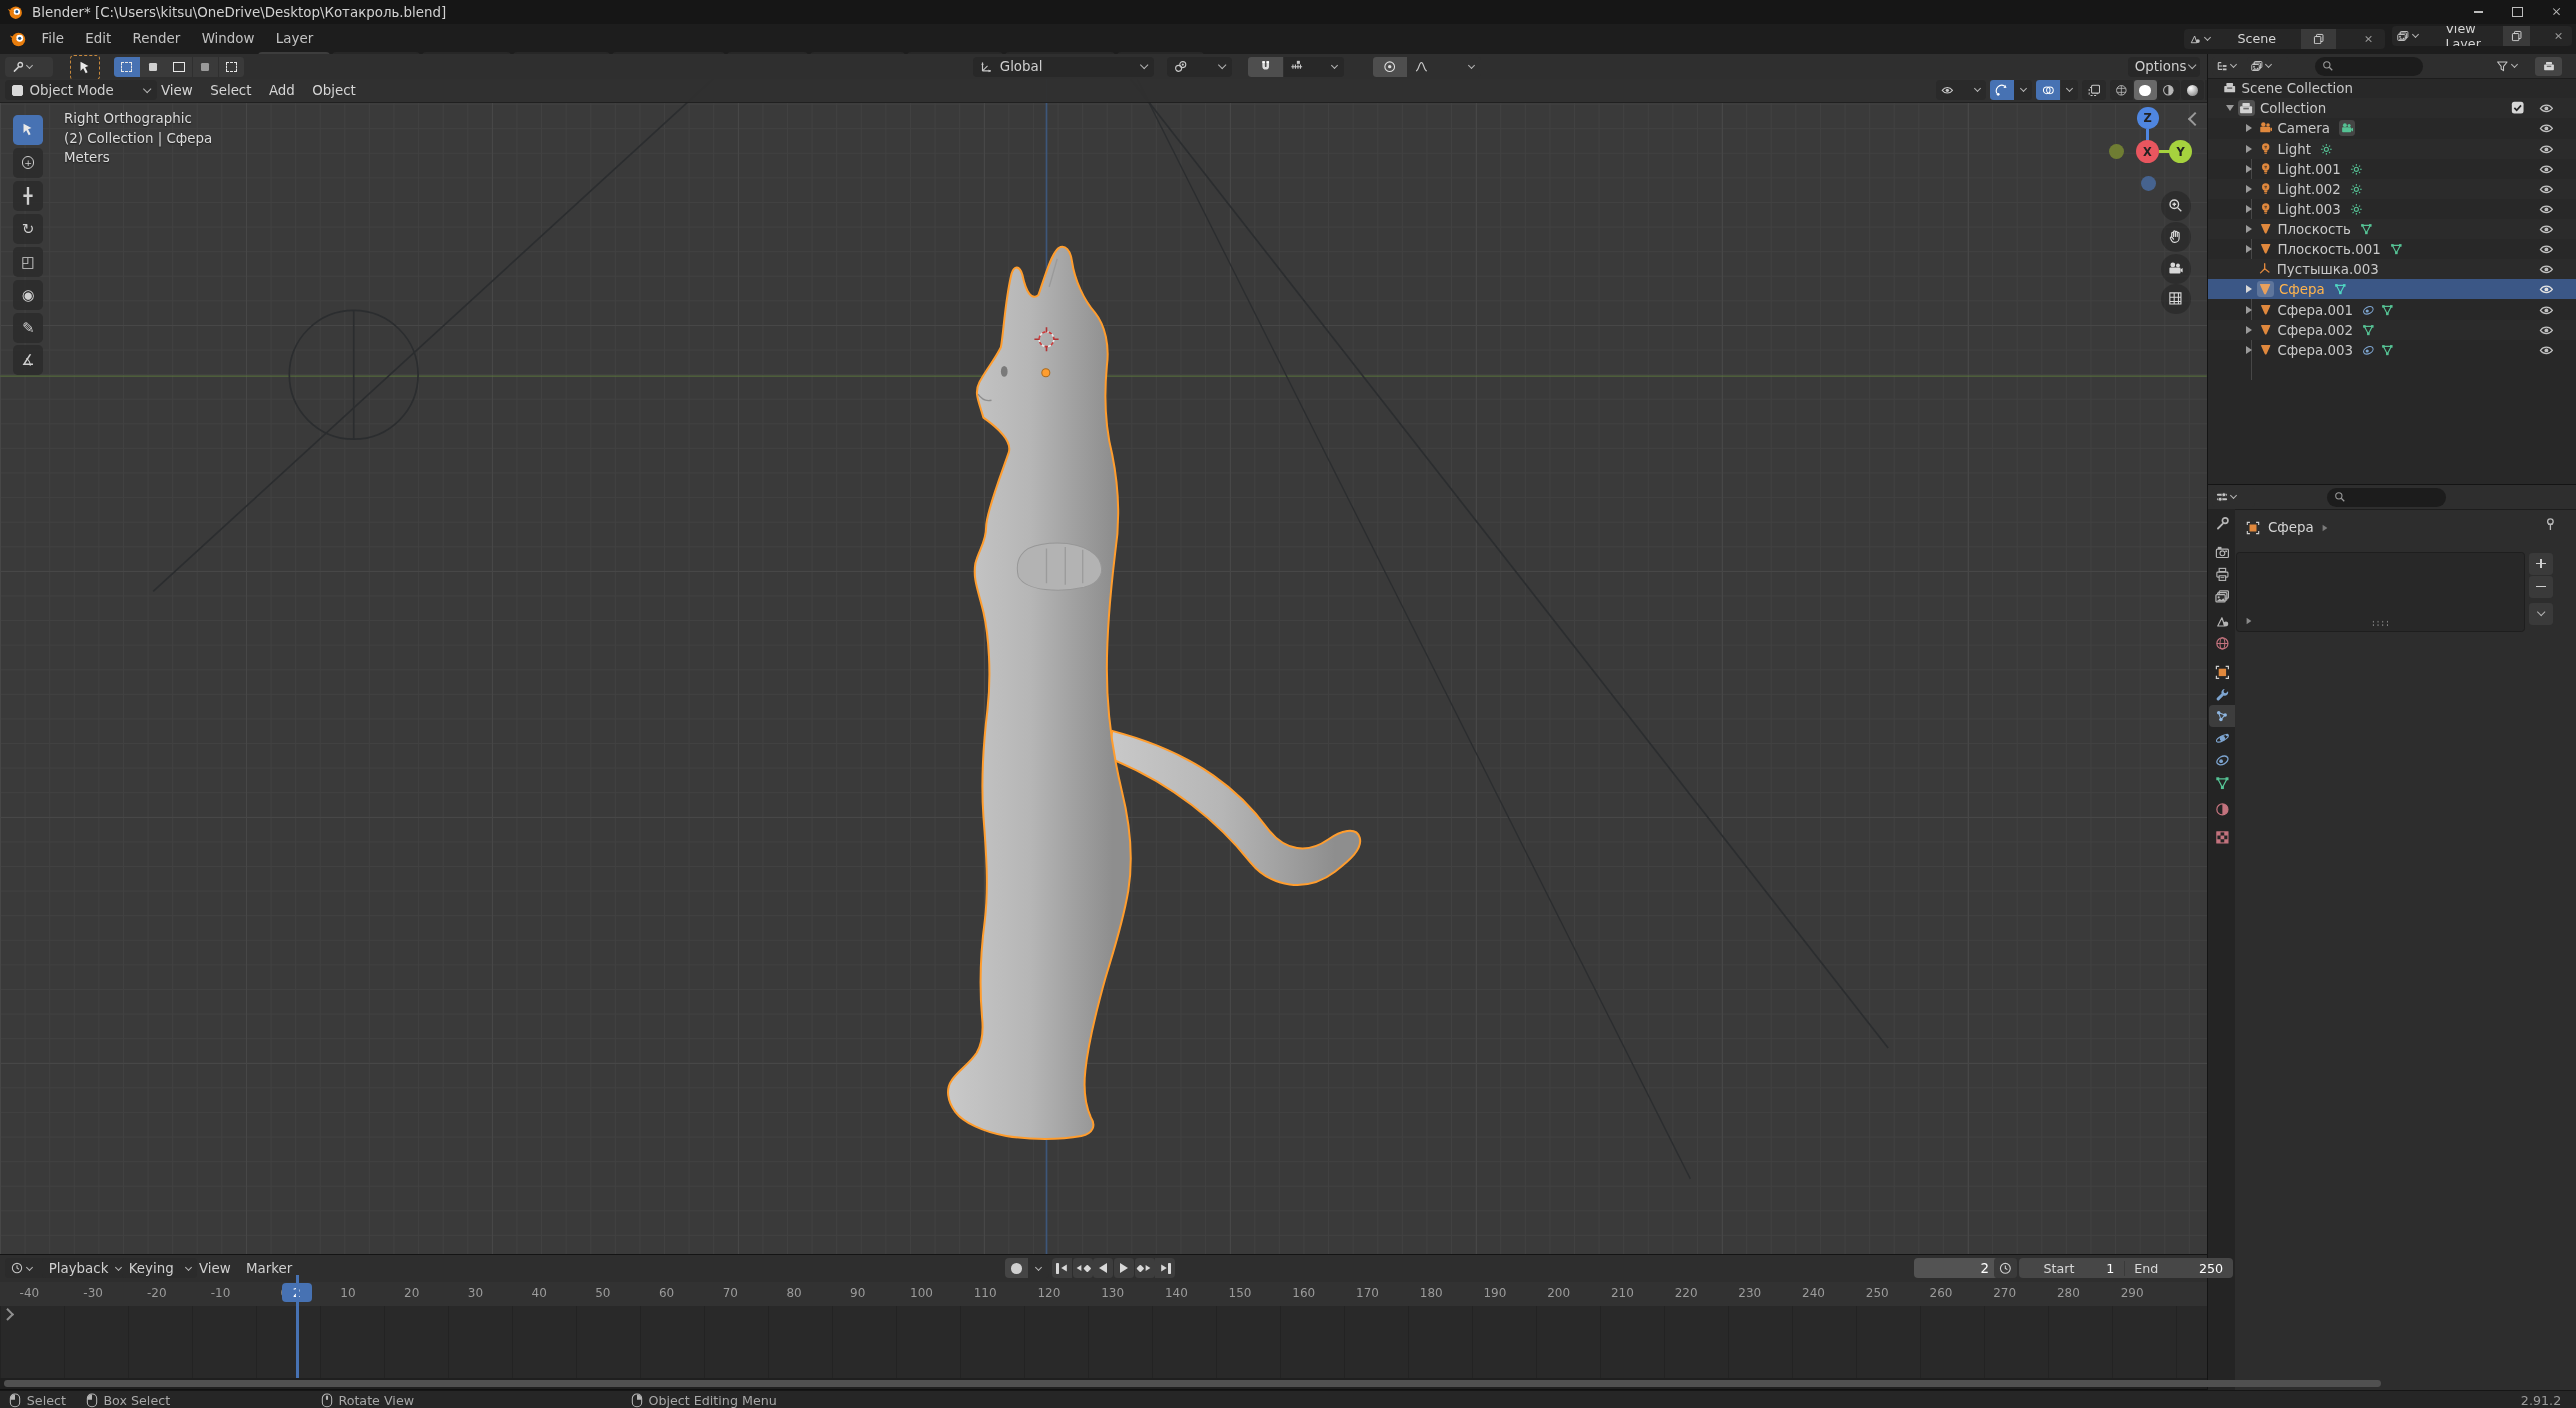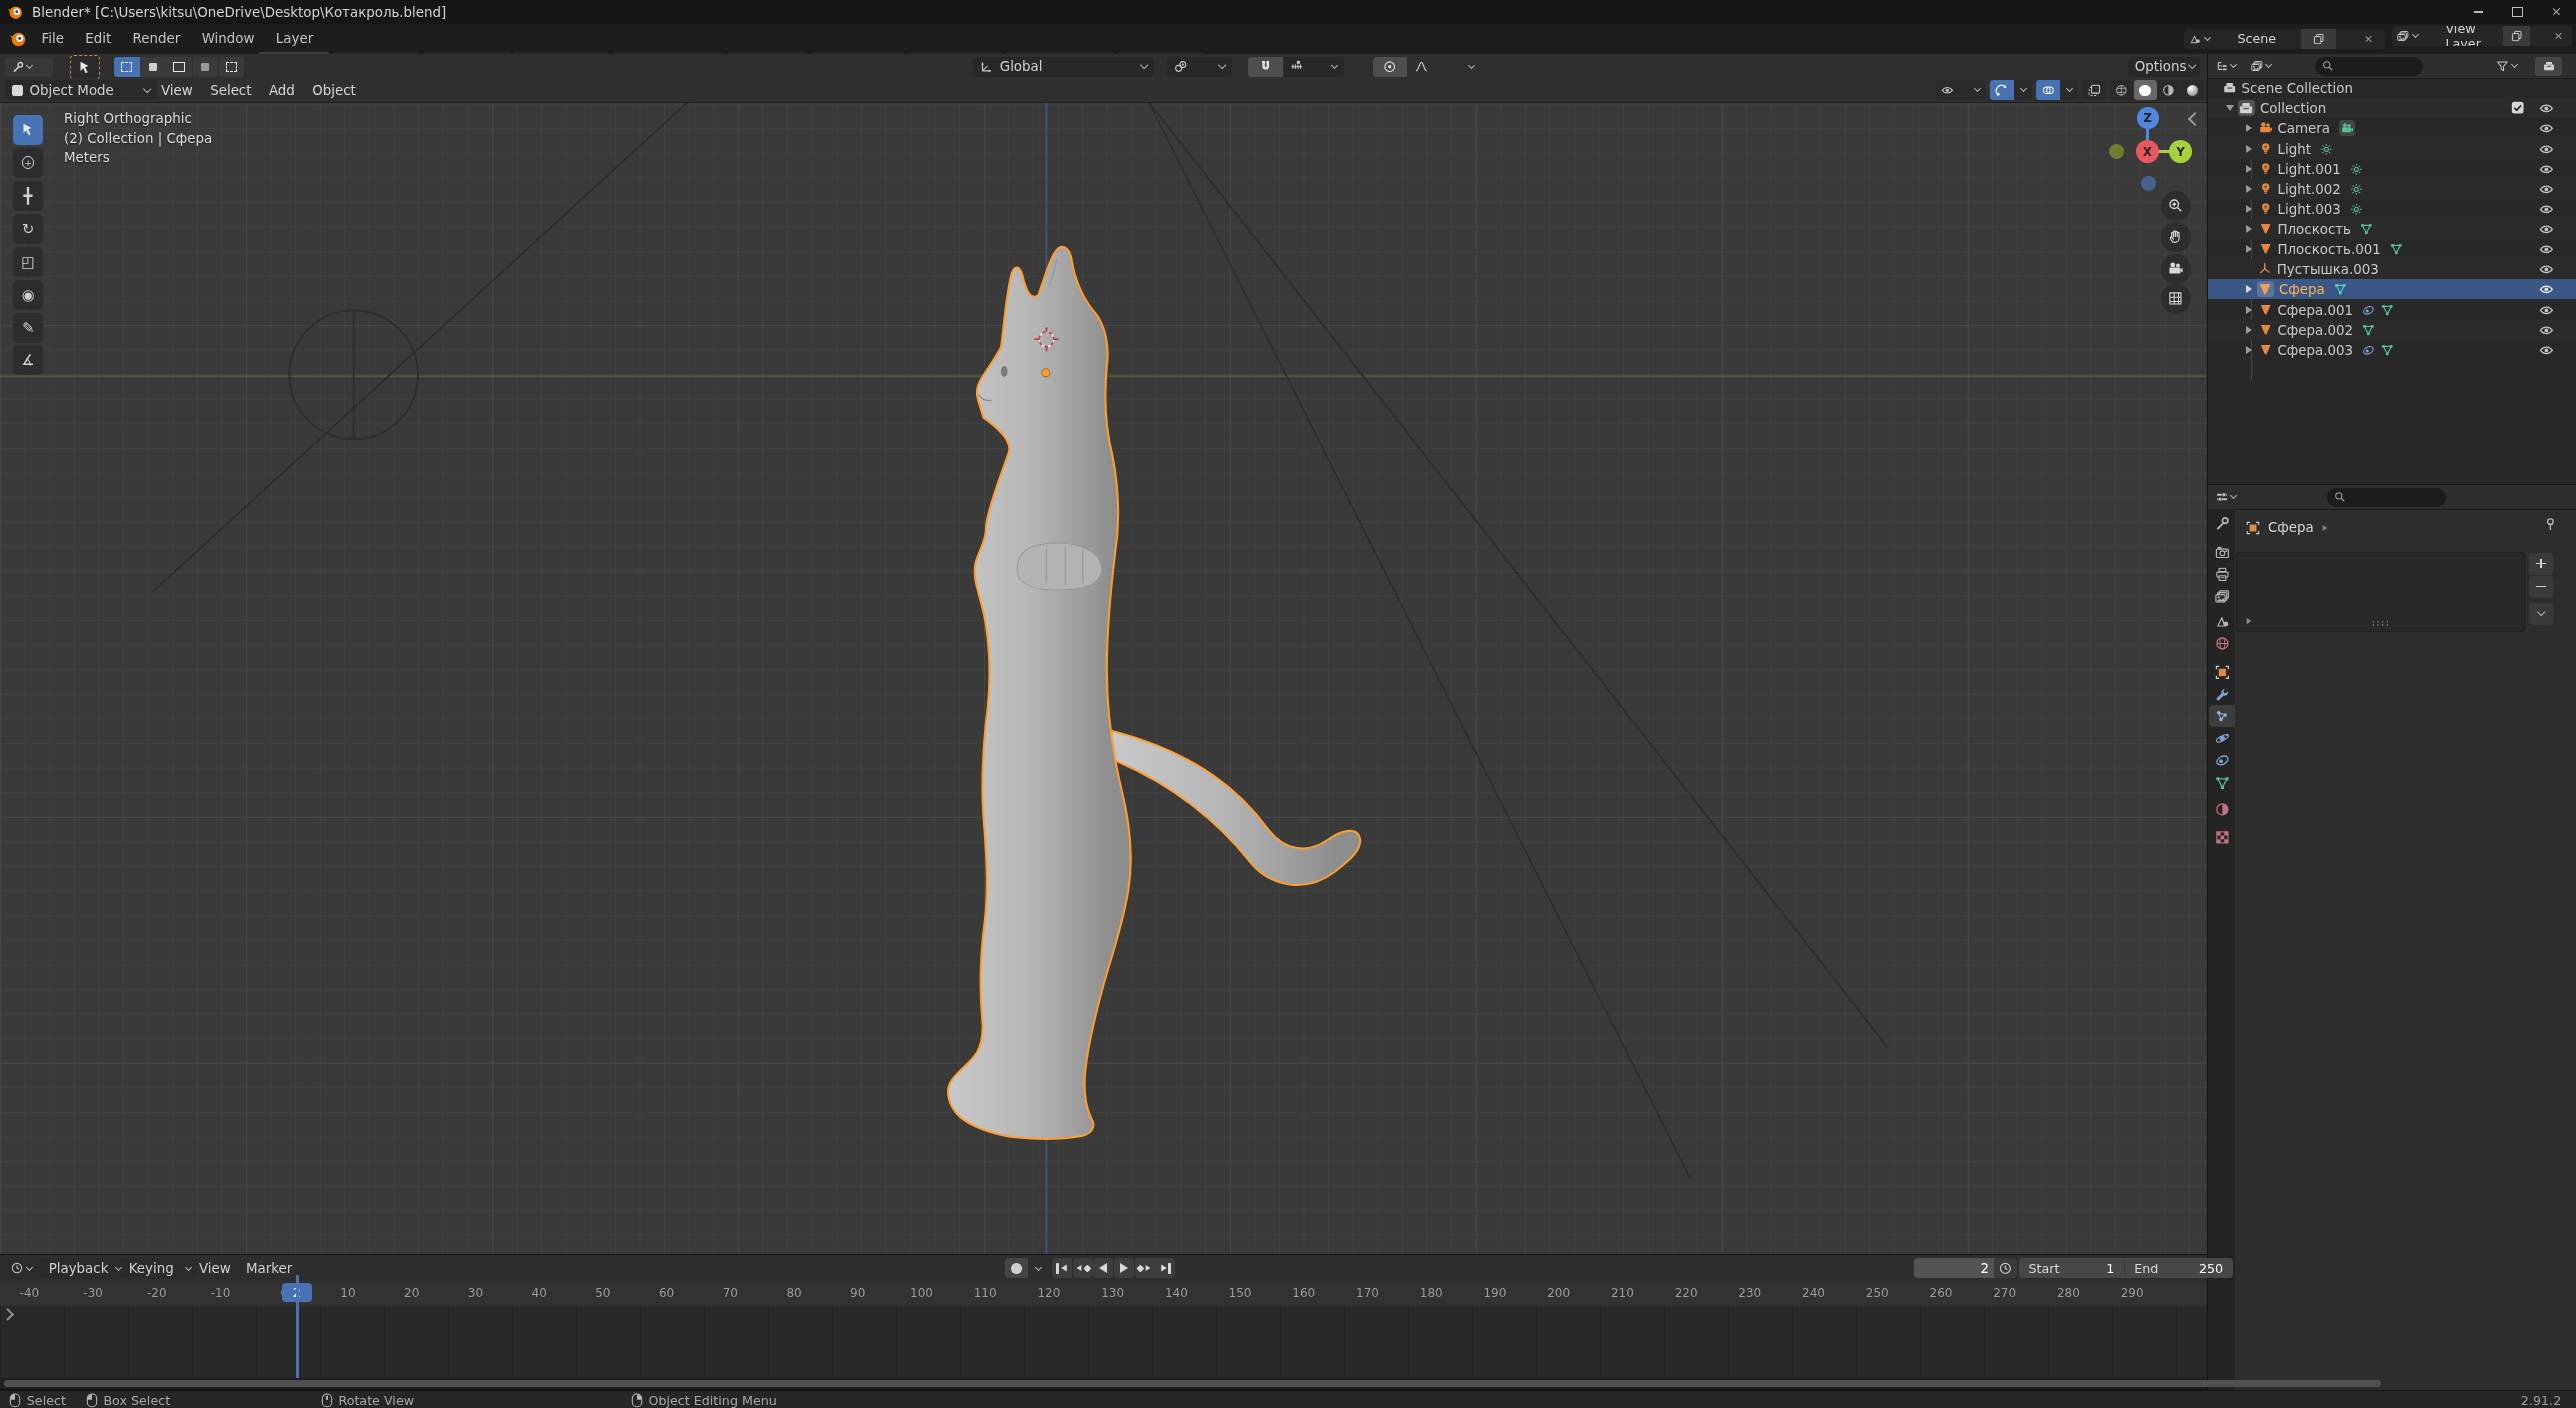--- a/index.html
+++ b/index.html
@@ -1165,21 +1165,21 @@
       </div>
 
       <div class="abs" style="left:1914px;top:3.4px;width:75px;height:20px;background:#535353;border-radius:4px;display:flex;align-items:center;justify-content:flex-end;padding-right:9.4px;font-size:13.4px;color:#fff;">2</div>
       <div class="btn abs" style="left:1994px;top:3.4px;width:23px;background:#3a3a3a;">
           <svg class="ic" width="12.7" height="12.7" color="#cfcfcf" viewBox="0 0 19 19">
             <use href="#s-clock"></use>
           </svg>
         </div>
       <div class="abs flex" style="left:2019px;top:3.4px;height:20px;background:#474747;border-radius:4px;overflow:hidden;">
         <div class="flex" style="width:86px;justify-content:space-between;padding:0 9.4px;border-right:0.7px solid #3a3a3a;">
-          <span style="font-size:12.7px;color:#d8d8d8;">Start</span>
+          <span style="font-size:12.7px;color:#d8d8d8;margin-left:15px;">Start</span>
           <span style="font-size:12.7px;color:#fff;">1</span>
         </div>
         <div class="flex" style="width:89px;justify-content:space-between;padding:0 9.4px;">
           <span style="font-size:12.7px;color:#d8d8d8;">End</span>
           <span style="font-size:12.7px;color:#fff;">250</span>
         </div>
       </div>
     </div>
 
     <div id="tl-ruler">

